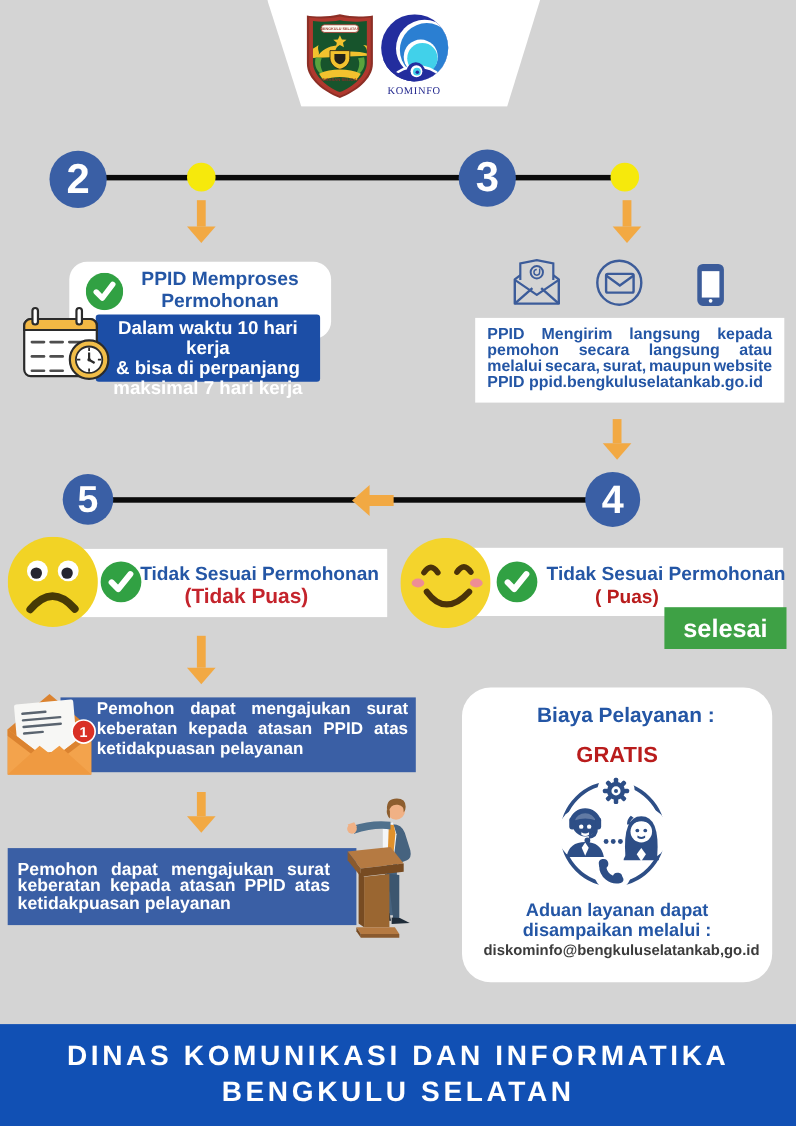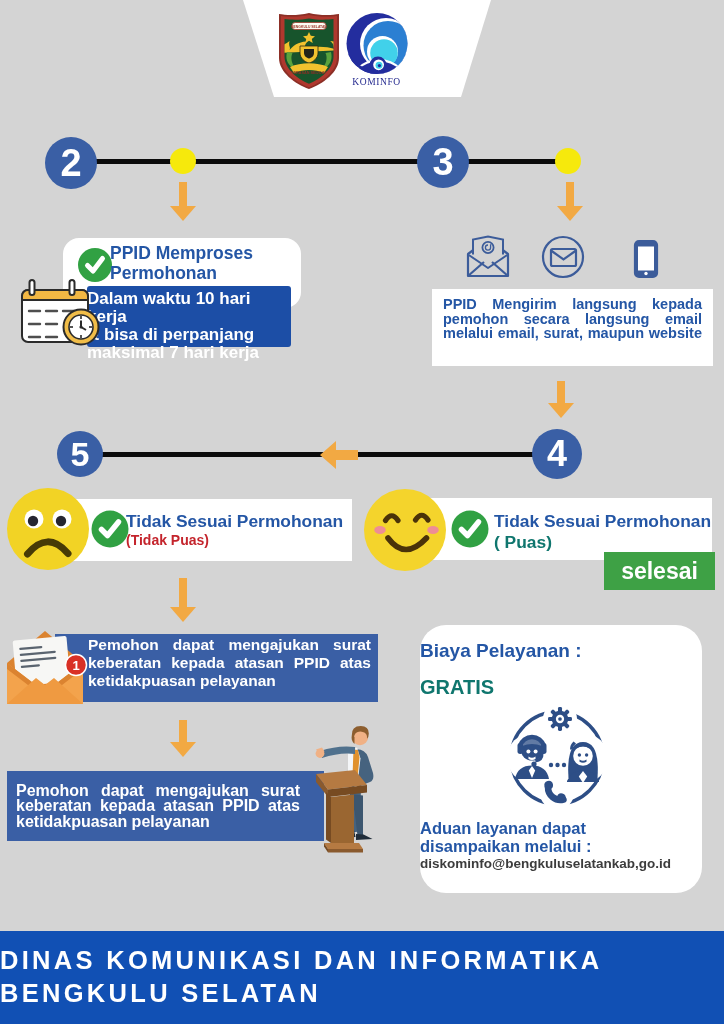--- a/index.html
+++ b/index.html
@@ -8,22 +8,22 @@
 .circle{position:absolute;border-radius:50%;background:#3a5fa5;color:#fff;font-weight:bold;display:flex;align-items:center;justify-content:center}
 .dot{position:absolute;border-radius:50%;background:#f6e90c}
 .bline{position:absolute;height:5px;background:#0b0b0b}
 .whitecard{position:absolute;background:#fff}
 .bluebox{position:absolute;background:#3a5fa5;color:#fff;font-weight:bold}
 .darr{position:absolute;width:28px}
 .darr .stem{position:absolute;left:10px;top:0;width:8px;background:#f2a943}
 .darr .head{position:absolute;left:1px;width:0;height:0;border-left:13px solid transparent;border-right:13px solid transparent;border-top:15px solid #f2a943}
 .t-blue{color:#2456a5;font-weight:bold}
 .t-red{color:#c4242c;font-weight:bold}
-.t-green{color:#0f766e;font-weight:bold}
-.ctr{text-align:left}
+.t-green{color:#b91c1c;font-weight:bold}
+.ctr{text-align:center}
 .jline{display:flex;justify-content:space-between;white-space:nowrap}
 </style>
 </head>
 <body>
 
 <div class="abs" style="left:0;top:0;width:724px;height:97px;background:#fff;clip-path:polygon(243px 0,491px 0,461px 97px,274px 97px)"></div>
 <div class="abs" id="shield" style="left:277px;top:12px">
 <svg width="64" height="78" viewBox="0 0 64 78">
   <path d="M32 1 C20 4 8 3 2 2 L2 46 C2 60 18 72 32 77 C46 72 62 60 62 46 L62 2 C56 3 44 4 32 1 Z" fill="#8c2f26"></path>
   <path d="M32 3 C21 5.5 9 4.8 4 4 L4 45.5 C4 59 19 70.5 32 75.2 C45 70.5 60 59 60 45.5 L60 4 C55 4.8 43 5.5 32 3 Z" fill="#b0382e"></path>
@@ -148,29 +148,30 @@
 <div class="jline">
       <span>PPID</span>
       <span>Mengirim</span>
       <span>langsung</span>
       <span>kepada</span>
     </div>
 <div class="jline">
       <span>pemohon</span>
       <span>secara</span>
       <span>langsung</span>
-      <span>email</span>
+      <span>atau</span>
     </div>
 <div class="jline">
       <span>melalui</span>
-      <span>email,</span>
+      <span>secara,</span>
       <span>surat,</span>
       <span>maupun</span>
       <span>website</span>
     </div>
+<div>PPID ppid.bengkuluselatankab.go.id</div>
 </div>
 
 <div class="darr" style="left:547px;top:381px">
     <div class="stem" style="height:22px"></div>
     <div class="head" style="top:22px"></div>
   </div>
 
 <div class="bline" style="left:80px;top:452px;width:477px"></div>
 <div class="circle" style="left:57px;top:431px;width:46px;height:46px;font-size:34px">5</div>
 <div class="circle" style="left:532px;top:429px;width:50px;height:50px;font-size:36px">4</div>
@@ -192,21 +193,21 @@
 </svg>
 </div>
 <div class="abs" id="check2" style="left:89px;top:508px">
 <svg width="42" height="42" viewBox="0 0 42 42">
   <circle cx="21" cy="21" r="21" fill="#fff"></circle>
   <circle cx="21" cy="21" r="18.5" fill="#31a143"></circle>
   <path d="M12.5 21.5 L18.5 27.5 L29.5 14" fill="none" stroke="#fff" stroke-width="5.5" stroke-linecap="round" stroke-linejoin="round"></path>
 </svg>
 </div>
 <div class="abs t-blue ctr" style="left:126px;top:511px;width:220px;font-size:17.4px;white-space:nowrap">Tidak Sesuai Permohonan</div>
-<div class="abs t-red ctr" style="left:126px;top:532px;width:196px;font-size:14px;white-space:nowrap">(Tidak Puas)</div>
+<div class="abs t-red ctr" style="left:126px;top:532px;width:196px;font-size:19px;white-space:nowrap">(Tidak Puas)</div>
 
 <div class="whitecard" style="left:388px;top:498px;width:324px;height:62px"></div>
 <div class="abs" id="happy" style="left:364px;top:489px">
 <svg width="82" height="82" viewBox="0 0 82 82">
   <circle cx="41" cy="41" r="41" fill="#f4d42c"></circle>
   <path d="M21.5 31.5 q6.2 -9.5 12.5 0" fill="none" stroke="#4a3209" stroke-width="5.2" stroke-linecap="round"></path>
   <path d="M51.5 31 q6.2 -9.5 12.5 0" fill="none" stroke="#4a3209" stroke-width="5.2" stroke-linecap="round"></path>
   <ellipse cx="16" cy="41" rx="5.8" ry="4" fill="#ee8d95"></ellipse>
   <ellipse cx="69" cy="41" rx="5.8" ry="4" fill="#ee8d95"></ellipse>
   <path d="M24 49 q17 23 38.5 0" fill="none" stroke="#4a3209" stroke-width="5.6" stroke-linecap="round"></path>

